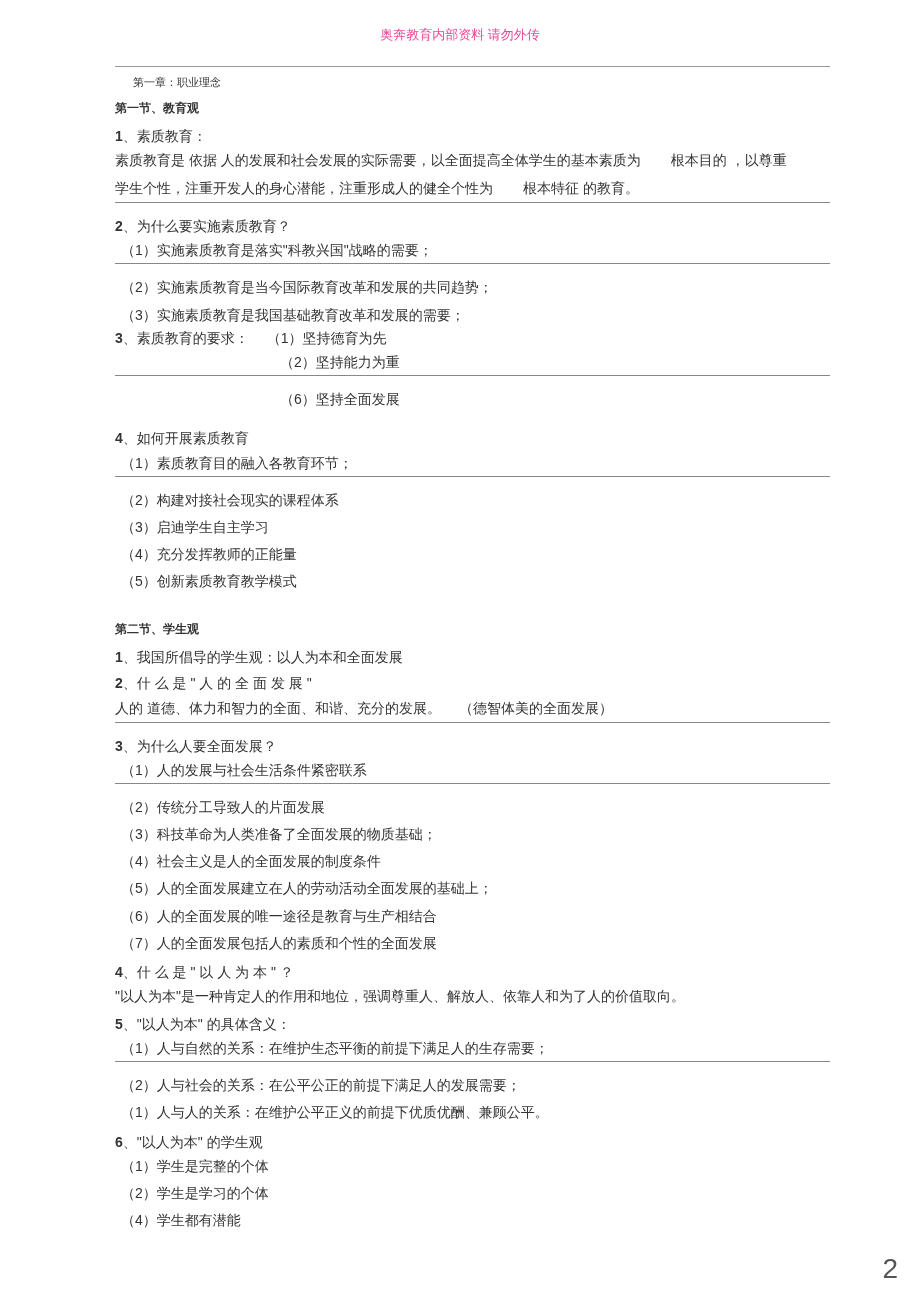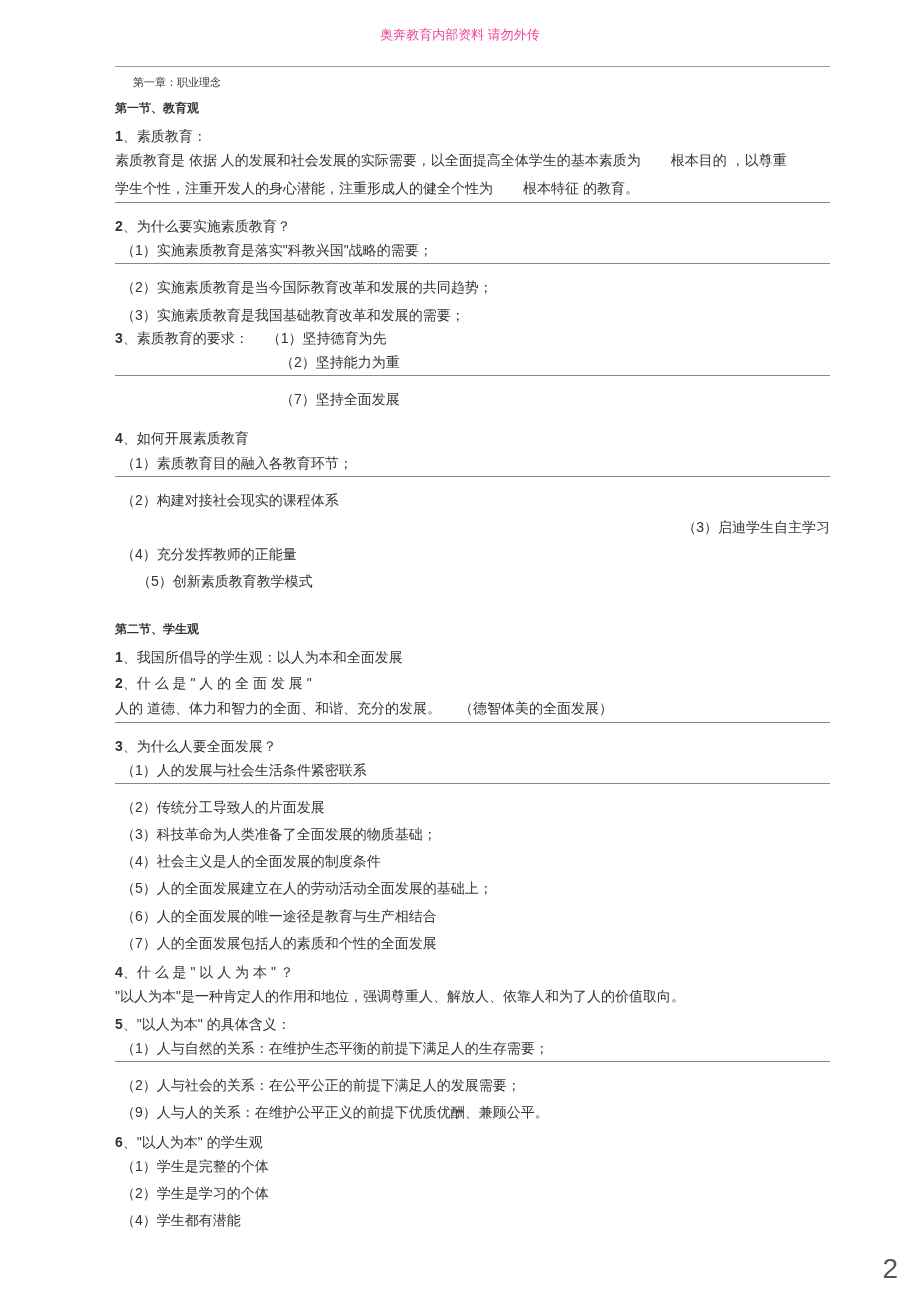--- a/index.html
+++ b/index.html
@@ -115,30 +115,30 @@
     <span class="bold-num">2</span><span>、为什么要实施素质教育？</span>
   </div>
   <div class="sub-item underline-row">（1）实施素质教育是落实"科教兴国"战略的需要；</div>
   <div class="sub-item" style="margin-top:4px;">（2）实施素质教育是当今国际教育改革和发展的共同趋势；</div>
   <div class="sub-item" style="margin-top:4px;">（3）实施素质教育是我国基础教育改革和发展的需要；</div>
 
   <div class="item" style="margin-top:0;">
     <span class="bold-num">3</span><span>、素质教育的要求：</span><span class="inline-space-small"></span><span>（1）坚持德育为先</span>
   </div>
   <div class="indent-block sub-item underline-row" style="padding-left:165px;">（2）坚持能力为重</div>
-  <div class="indent-block sub-item" style="padding-left:165px;margin-top:4px;">（7）坚持全面发展</div>
+  <div class="indent-block sub-item" style="padding-left:165px;margin-top:4px;">（6）坚持全面发展</div>
 
   <div class="item" style="margin-top:16px;">
     <span class="bold-num">4</span><span>、如何开展素质教育</span>
   </div>
   <div class="sub-item underline-row">（1）素质教育目的融入各教育环节；</div>
   <div class="sub-item" style="margin-top:4px;">（2）构建对接社会现实的课程体系</div>
-  <div class="sub-item" style="margin-top:4px;text-align:right;">（3）启迪学生自主学习</div>
+  <div class="sub-item" style="margin-top:4px;">（3）启迪学生自主学习</div>
   <div class="sub-item" style="margin-top:4px;">（4）充分发挥教师的正能量</div>
-  <div class="sub-item" style="margin-top:4px;margin-left:16px;">（5）创新素质教育教学模式</div>
+  <div class="sub-item" style="margin-top:4px;">（5）创新素质教育教学模式</div>
 
   <div class="spacer"></div>
 
   <div class="section-title">第二节、学生观</div>
 
   <div class="item" style="margin-top:6px;">
     <span class="bold-num">1</span><span>、我国所倡导的学生观：以人为本和全面发展</span>
   </div>
 
   <div class="item" style="margin-top:4px;">
@@ -162,21 +162,21 @@
   <div class="item" style="margin-top:6px;">
     <span class="bold-num">4</span><span>、什 么 是 " 以 人 为 本 " ？</span>
   </div>
   <div class="para">"以人为本"是一种肯定人的作用和地位，强调尊重人、解放人、依靠人和为了人的价值取向。</div>
 
   <div class="item" style="margin-top:4px;">
     <span class="bold-num">5</span><span>、"以人为本" 的具体含义：</span>
   </div>
   <div class="sub-item underline-row">（1）人与自然的关系：在维护生态平衡的前提下满足人的生存需要；</div>
   <div class="sub-item" style="margin-top:4px;">（2）人与社会的关系：在公平公正的前提下满足人的发展需要；</div>
-  <div class="sub-item" style="margin-top:4px;">（9）人与人的关系：在维护公平正义的前提下优质优酬、兼顾公平。</div>
+  <div class="sub-item" style="margin-top:4px;">（1）人与人的关系：在维护公平正义的前提下优质优酬、兼顾公平。</div>
 
   <div class="item" style="margin-top:6px;">
     <span class="bold-num">6</span><span>、"以人为本" 的学生观</span>
   </div>
   <div class="sub-item" style="margin-top:2px;">（1）学生是完整的个体</div>
   <div class="sub-item" style="margin-top:4px;">（2）学生是学习的个体</div>
   <div class="sub-item" style="margin-top:4px;">（4）学生都有潜能</div>
 </div>
 
 <div class="page-number">2</div>

